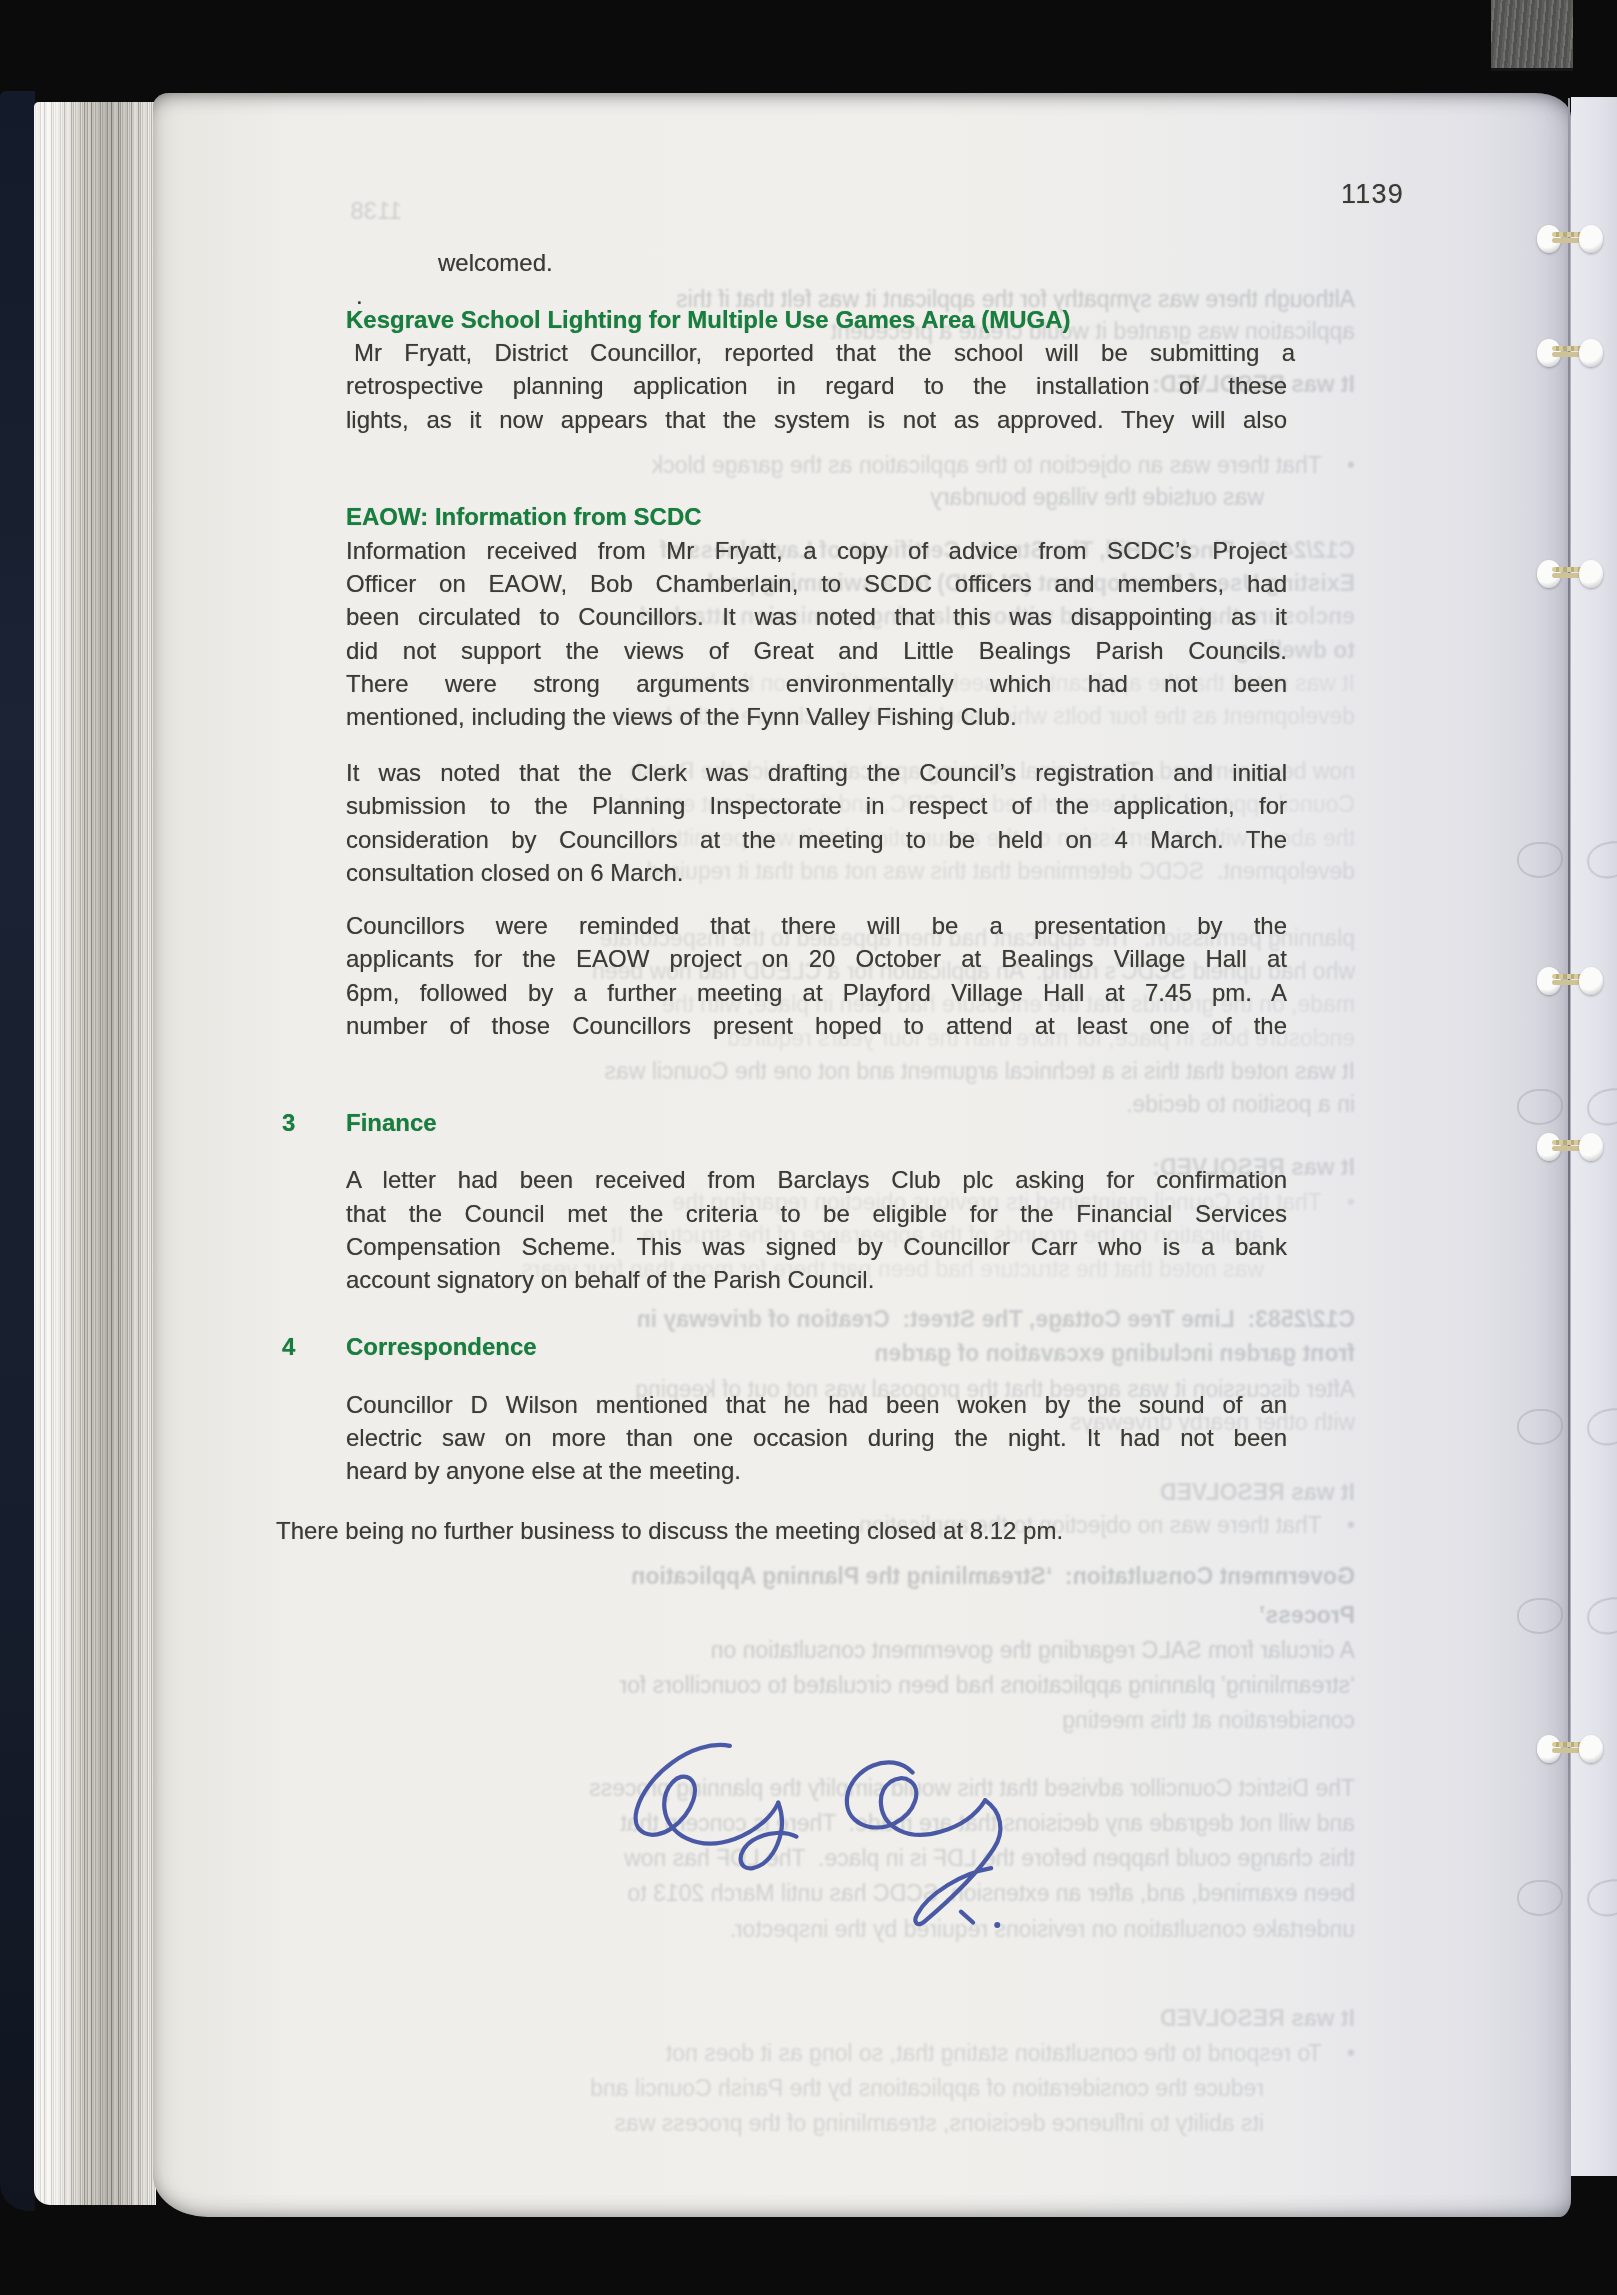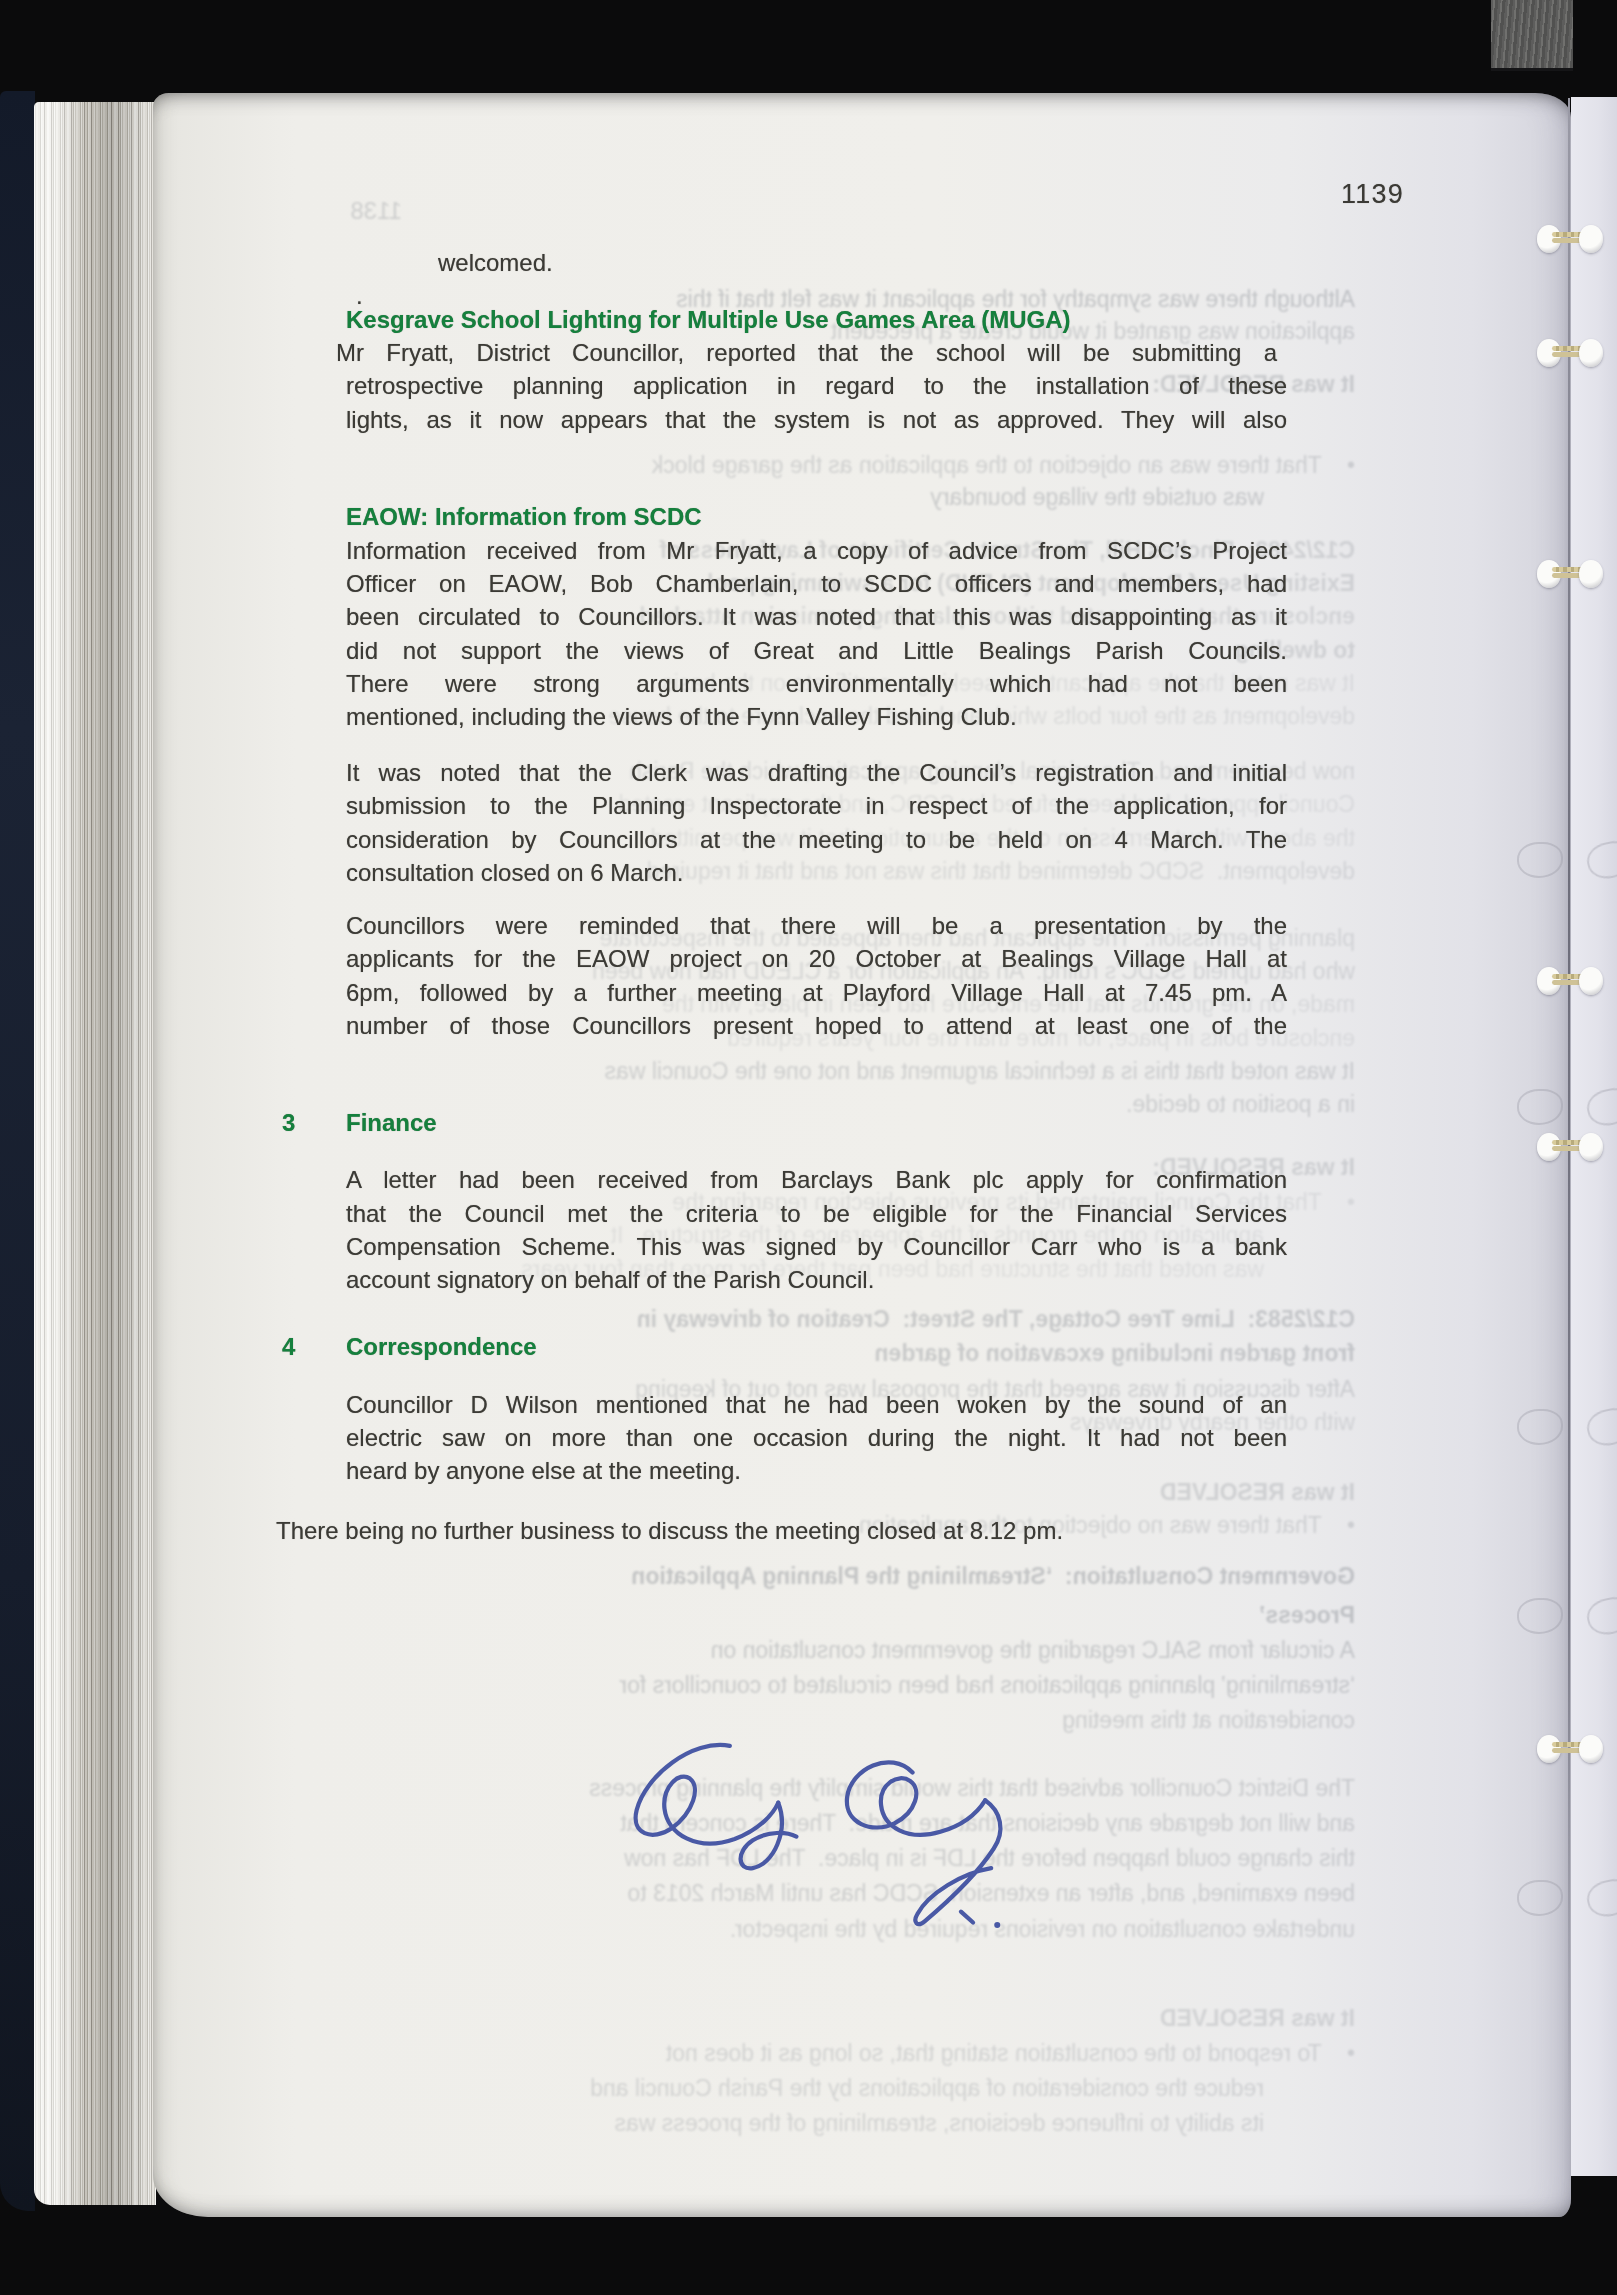--- a/index.html
+++ b/index.html
@@ -118,38 +118,38 @@
 
     <div class="line b" style="left:346px;top:501px;width:941px;">EAOW: Information from SCDC</div>
 
     <div class="line b" style="left:282px;top:1107px;">3</div>
     <div class="line b" style="left:346px;top:1107px;">Finance</div>
 
     <div class="line b" style="left:282px;top:1331px;">4</div>
     <div class="line b" style="left:346px;top:1331px;">Correspondence</div>
 
     <div class="line" style="left:276px;top:1515px;width:1061px;">There being no further business to discuss the meeting closed at 8.12 pm.</div>
-  <div class="line j" style="left: 336px; top: 337px; width: 941px;">Mr Fryatt, District Councillor, reported that the school will be submitting a</div>
+  <div class="line j" style="left: 354px; top: 337px; width: 941px;">Mr Fryatt, District Councillor, reported that the school will be submitting a</div>
       <div class="line j" style="left: 346px; top: 370px; width: 941px;">retrospective planning application in regard to the installation of these</div>
       <div class="line j" style="left: 346px; top: 404px; width: 941px;">lights, as it now appears that the system is not as approved.  They will also</div>
       <div class="line j" style="left: 346px; top: 535px; width: 941px;">Information received from Mr Fryatt, a copy of advice from SCDC’s Project</div>
       <div class="line j" style="left: 346px; top: 568px; width: 941px;">Officer on EAOW, Bob Chamberlain, to SCDC officers and members, had</div>
       <div class="line j" style="left: 346px; top: 601px; width: 941px;">been circulated to Councillors. It was noted that this was disappointing as it</div>
       <div class="line j" style="left: 346px; top: 635px; width: 941px;">did not support the views of Great and Little Bealings Parish Councils.</div>
       <div class="line j" style="left: 346px; top: 668px; width: 941px;">There were strong arguments environmentally which had not been</div>
       <div class="line" style="left: 346px; top: 701px; width: 941px;">mentioned, including the views of the Fynn Valley Fishing Club.</div>
       <div class="line j" style="left: 346px; top: 757px; width: 941px;">It was noted that the Clerk was drafting the Council’s registration and initial</div>
       <div class="line j" style="left: 346px; top: 790px; width: 941px;">submission to the Planning Inspectorate in respect of the application, for</div>
       <div class="line j" style="left: 346px; top: 824px; width: 941px;">consideration by Councillors at the meeting to be held on 4 March.  The</div>
       <div class="line" style="left: 346px; top: 857px; width: 941px;">consultation closed on 6 March.</div>
       <div class="line j" style="left: 346px; top: 910px; width: 941px;">Councillors were reminded that there will be a presentation by the</div>
       <div class="line j" style="left: 346px; top: 943px; width: 941px;">applicants for the EAOW project on 20 October at Bealings Village Hall at</div>
       <div class="line j" style="left: 346px; top: 977px; width: 941px;">6pm, followed by a further meeting at Playford Village Hall at 7.45 pm.  A</div>
       <div class="line j" style="left: 346px; top: 1010px; width: 941px;">number of those Councillors present hoped to attend at least one of the</div>
-      <div class="line j" style="left: 346px; top: 1164px; width: 941px;">A letter had been received from Barclays Bank plc apply for confirmation</div>
+      <div class="line j" style="left: 346px; top: 1164px; width: 941px;">A letter had been received from Barclays Club plc asking for confirmation</div>
       <div class="line j" style="left: 346px; top: 1198px; width: 941px;">that the Council met the criteria to be eligible for the Financial Services</div>
       <div class="line j" style="left: 346px; top: 1231px; width: 941px;">Compensation Scheme.  This was signed by Councillor Carr who is a bank</div>
       <div class="line" style="left: 346px; top: 1264px; width: 941px;">account signatory on behalf of the Parish Council.</div>
       <div class="line j" style="left: 346px; top: 1389px; width: 941px;">Councillor D Wilson mentioned that he had been woken by the sound of an</div>
       <div class="line j" style="left: 346px; top: 1422px; width: 941px;">electric saw on more than one occasion during the night.  It had not been</div>
       <div class="line" style="left: 346px; top: 1455px; width: 941px;">heard by anyone else at the meeting.</div>
     </div>
 
   <svg id="signature" viewBox="0 0 900 400">
     <g fill="none" stroke="#3c4da0" stroke-width="7" stroke-linecap="round" opacity="0.92">

